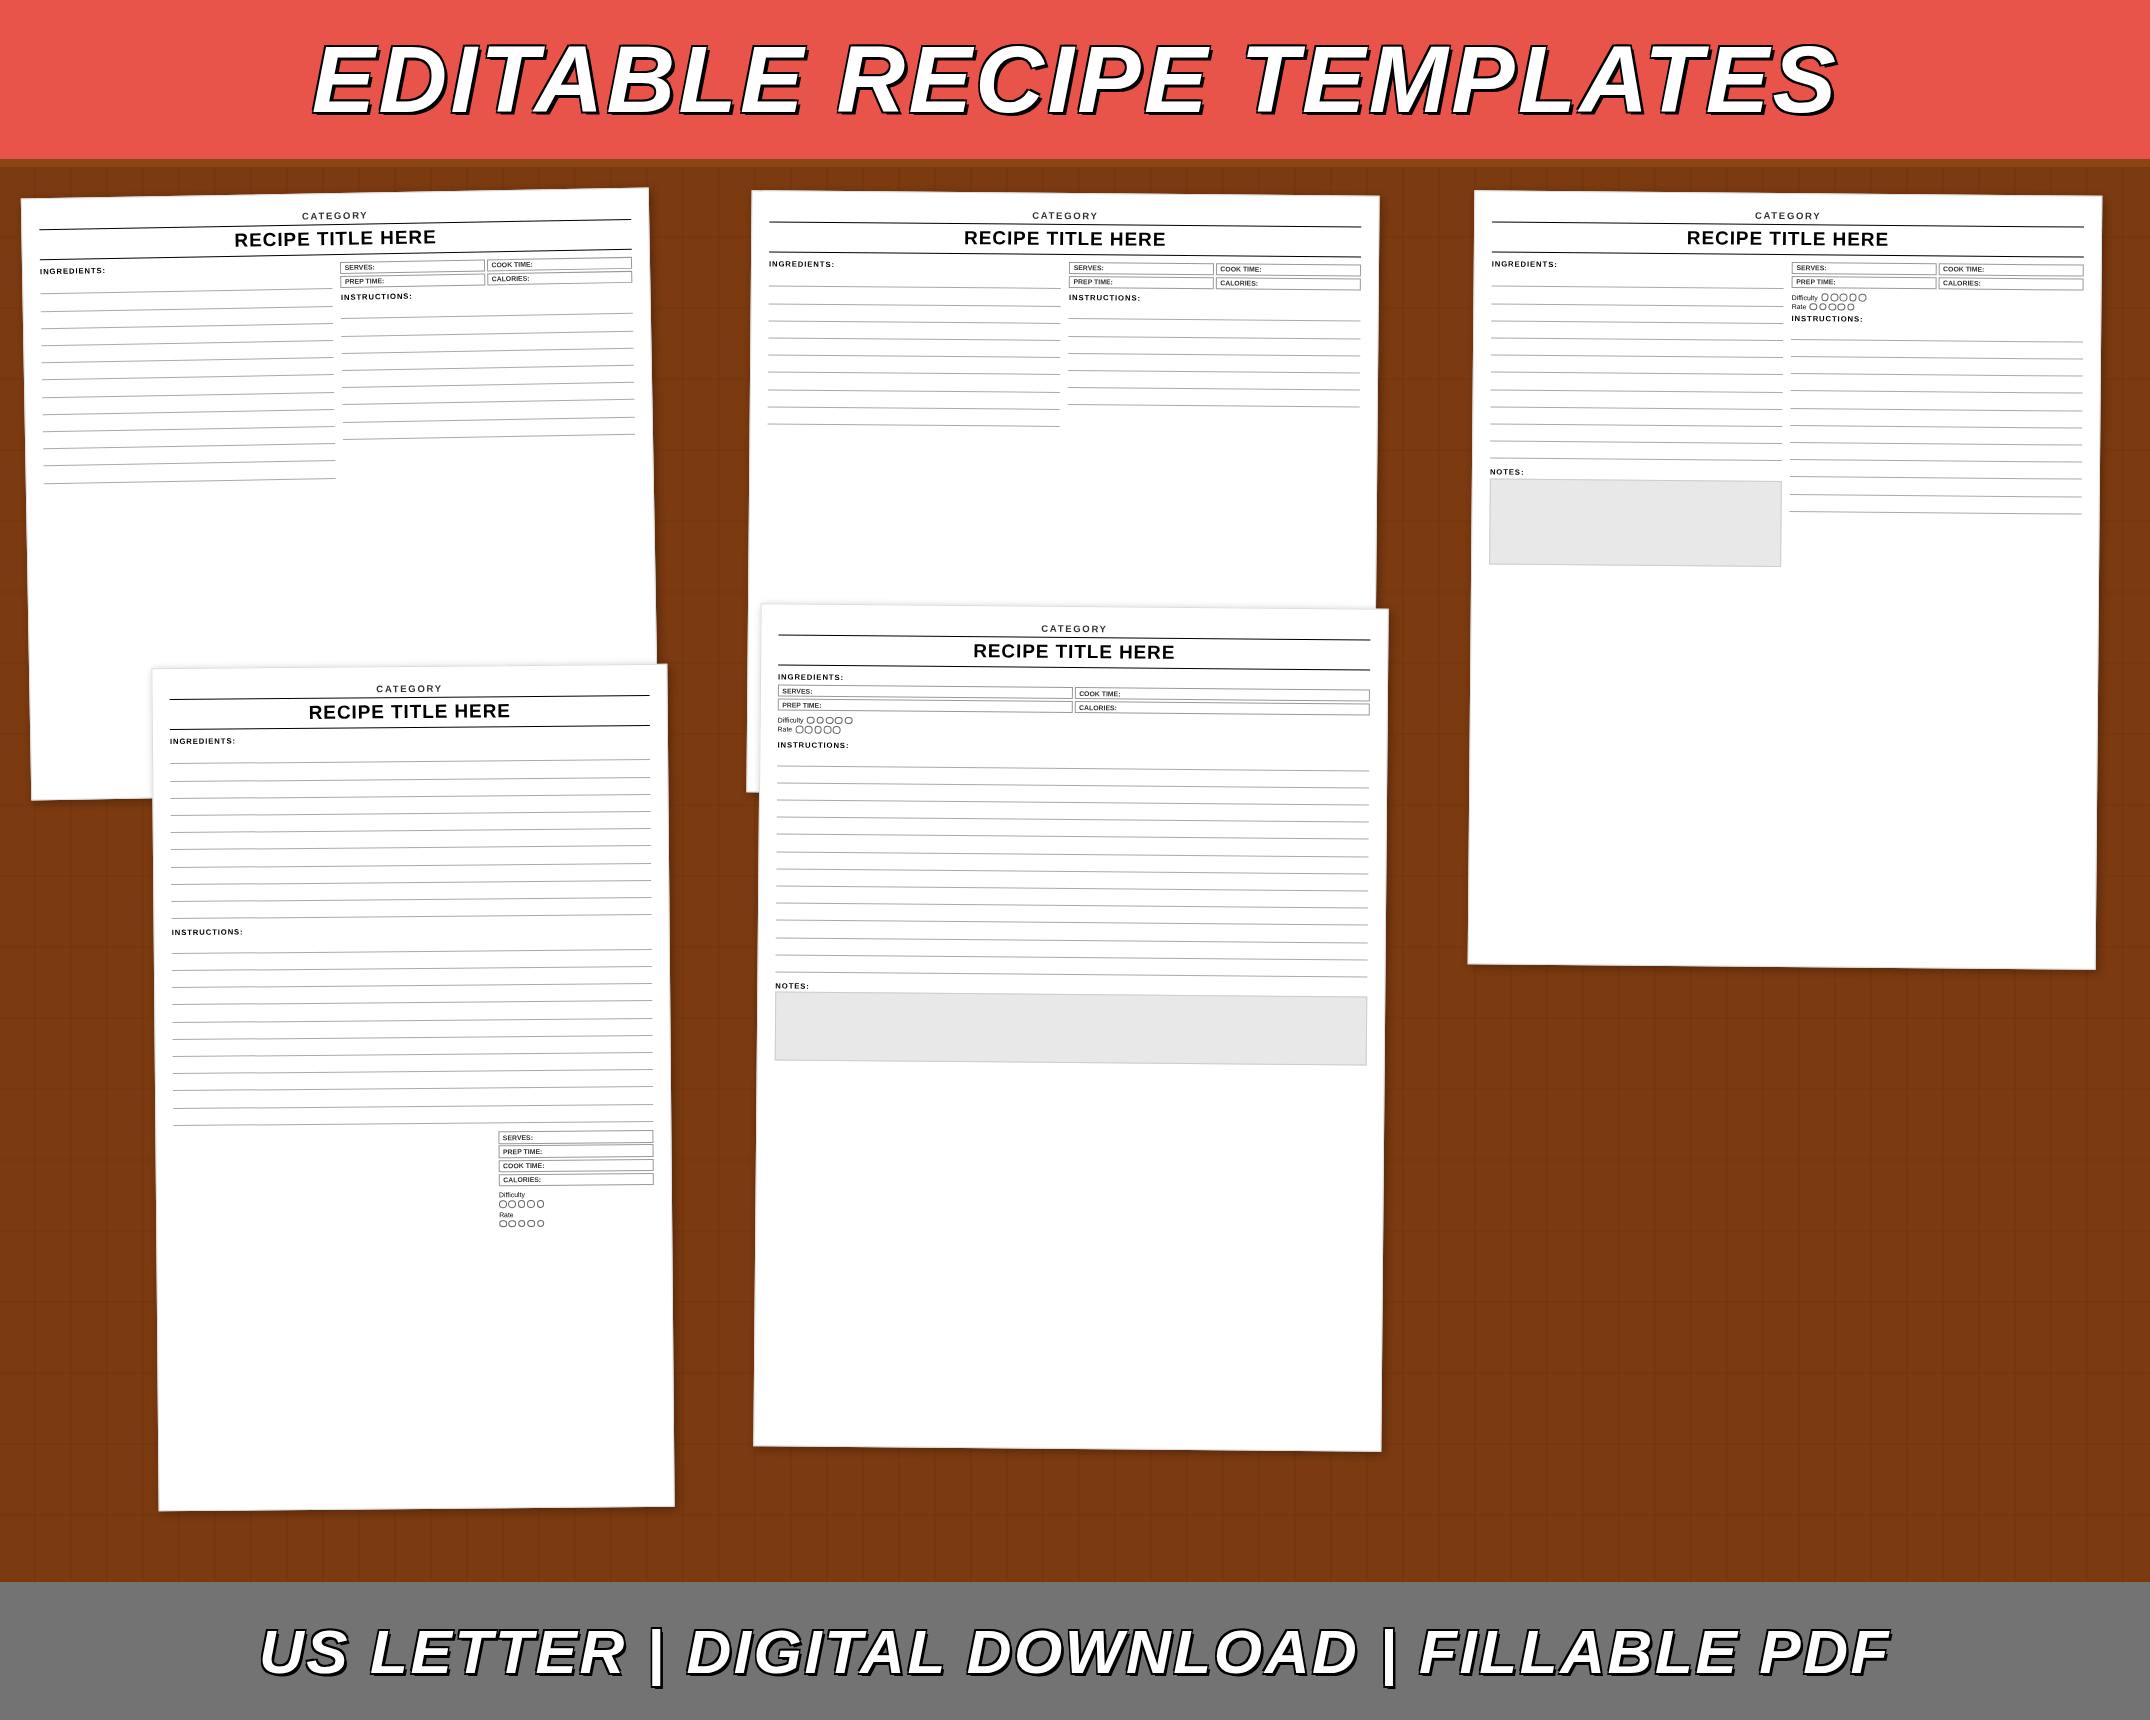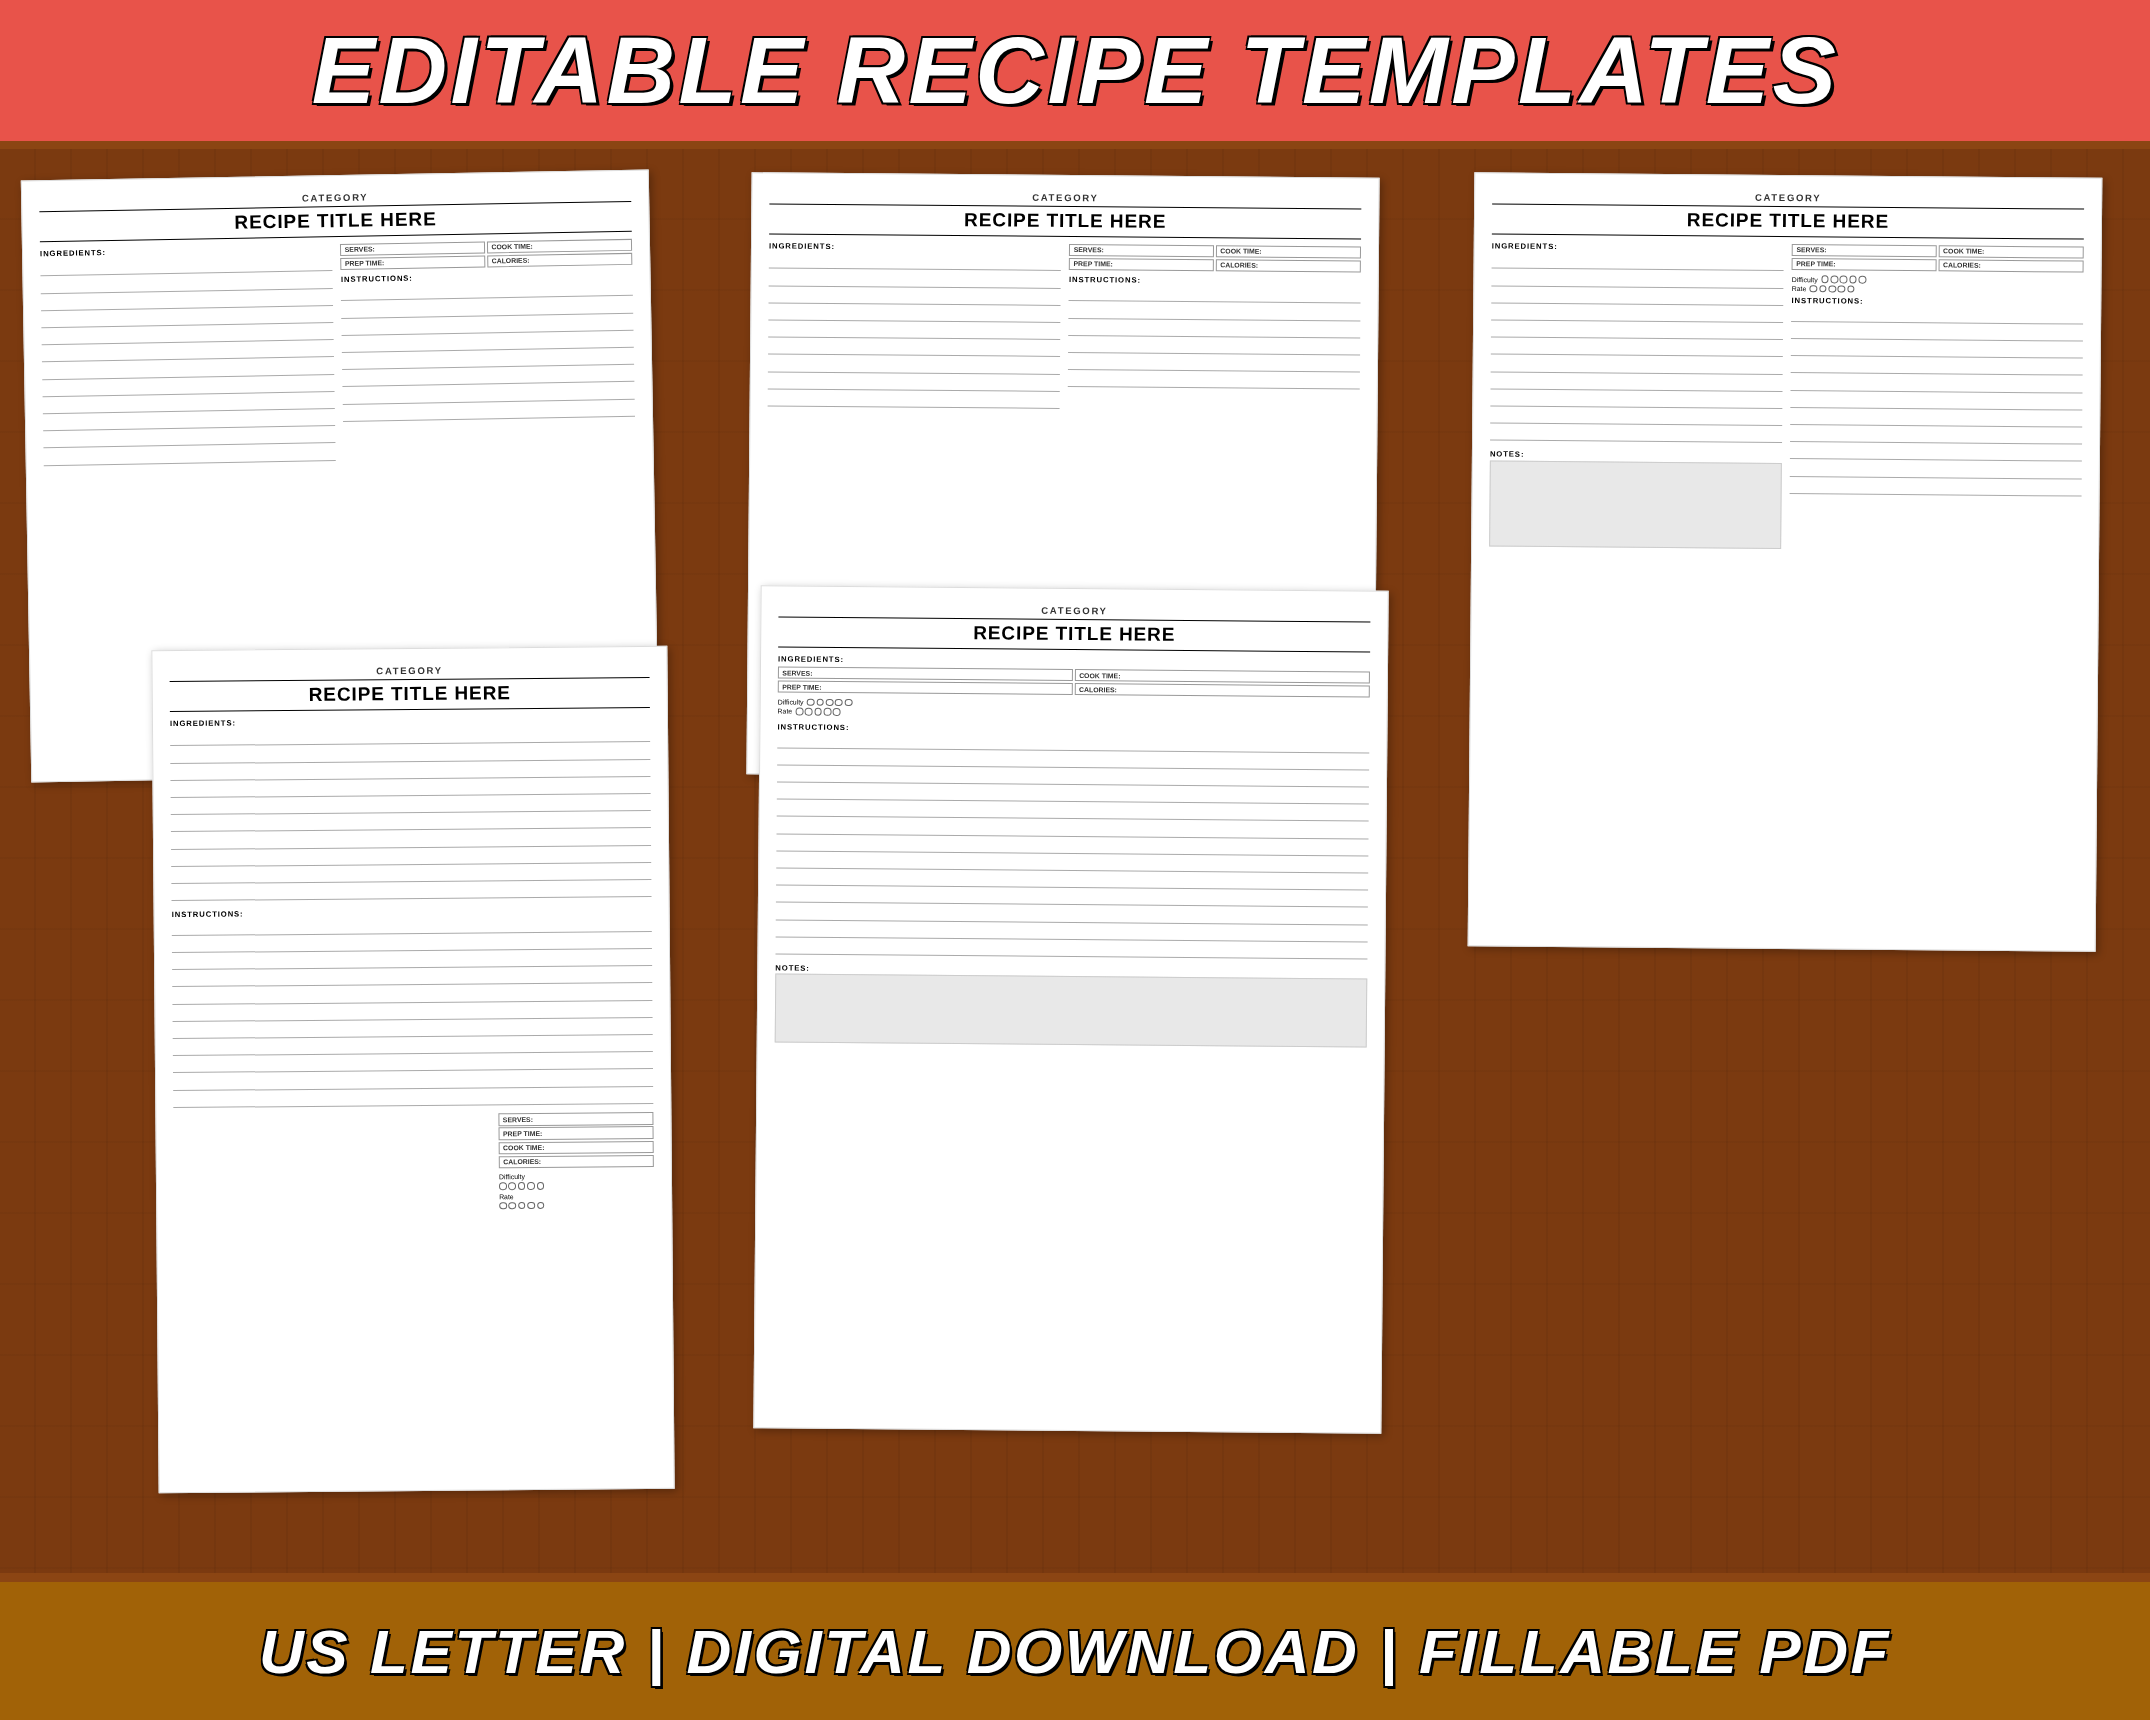--- a/index.html
+++ b/index.html
@@ -9,37 +9,37 @@
       height: 1721px;
       overflow: hidden;
       font-family: Arial, sans-serif;
       background: #8B4513;
     }
 
     
     .header {
       background: #E8534A;
       width: 100%;
-      height: 141px;
+      height: 159px;
       display: flex;
       align-items: center;
       justify-content: center;
     }
     .header-title {
       font-size: 95px;
       font-weight: 900;
       color: white;
       text-shadow: 3.4px 3.4px 0px #000, -1.7px -1.7px 0px #000, 1.7px -1.7px 0px #000, -1.7px 1.7px 0px #000;
       letter-spacing: 3.4px;
       font-style: italic;
     }
 
     
     .footer {
-      background: #a16207;
+      background: #737373;
       width: 100%;
       height: 138px;
       display: flex;
       align-items: center;
       justify-content: center;
       position: absolute;
       bottom: 0;
     }
     .footer-text {
       font-size: 62px;

